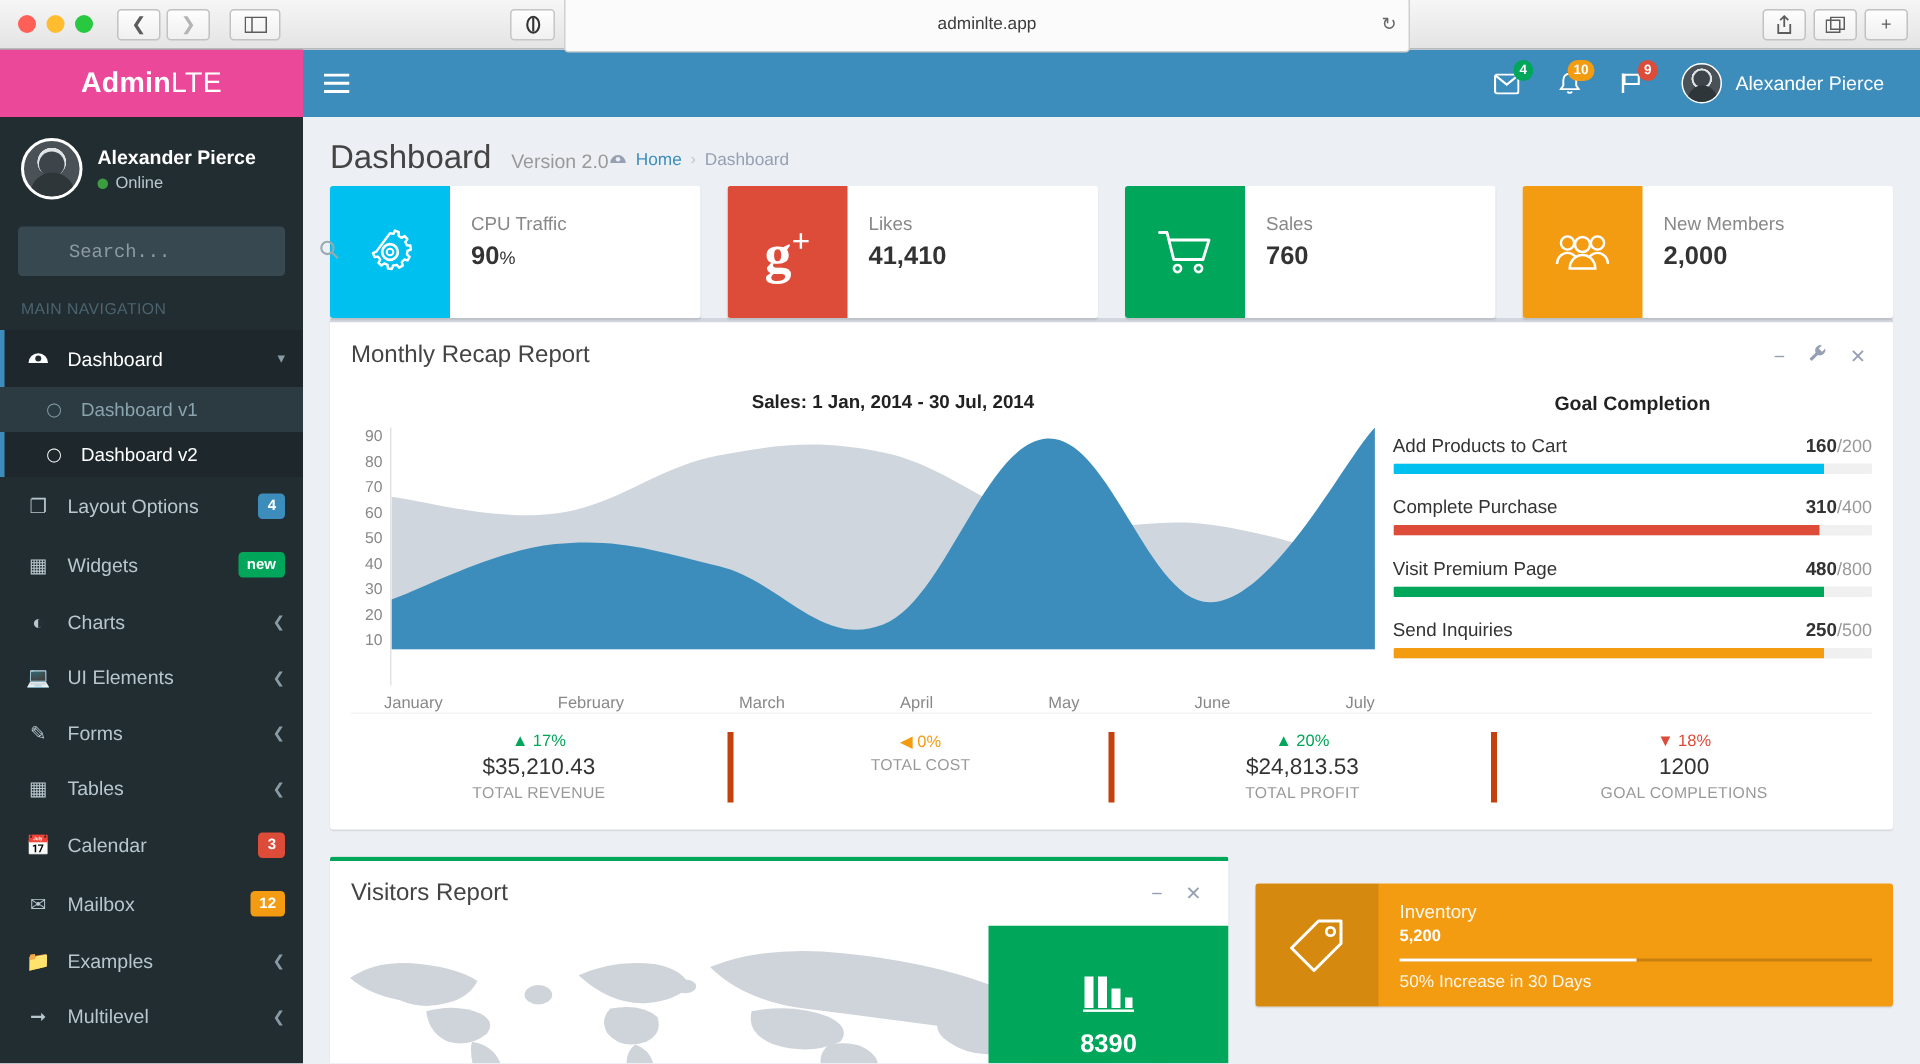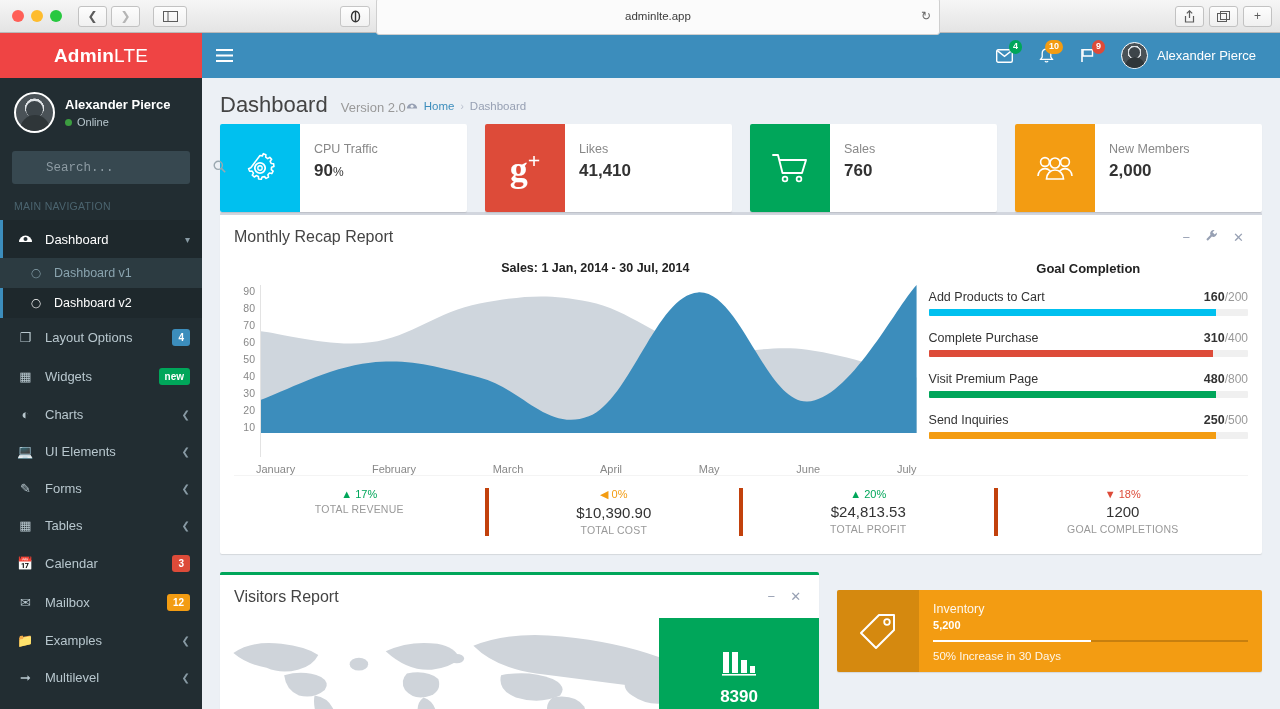--- a/index.html
+++ b/index.html
@@ -49,21 +49,21 @@
   }
   .urlbar .reload { position: absolute; right: 8px; font-size: 12px; color: #666; }
   .right-chrome { position: absolute; right: 8px; display: flex; gap: 5px; align-items: center; }
 
   
   .app { display: flex; width: 1280px; height: 676px; }
 
   
   .sidebar { width: 202px; background: #222d32; color: #b8c7ce; flex-shrink: 0; }
   .logo {
-    height: 45px; background: #ef4444; display: flex;
+    height: 45px; background: #ec4899; display: flex;
     align-items: center; justify-content: center;
     font-size: 19px; color: #fff; letter-spacing: .2px;
   }
   .logo b { font-weight: 700; }
   .logo span { font-weight: 300; }
   .user-panel { display: flex; align-items: center; padding: 14px 10px 14px 14px; gap: 10px; }
   .avatar {
     width: 41px; height: 41px; border-radius: 50%; flex-shrink: 0;
     background: radial-gradient(circle at 50% 38%, #dfe3e6 0 32%, #4a5257 33% 100%);
     overflow: hidden; position: relative; border: 2px solid #fff;
@@ -678,25 +678,25 @@
                 <div class="prog-track">
                   <div class="prog-fill pf-yellow" style="width:90%"></div>
                 </div>
               </div>
             </div>
           </div>
 
           <div class="box-footer">
             <div class="stat">
               <div class="stat-desc up"><span>▲</span> <span>17%</span></div>
+              <div class="stat-value">$35,210.43</div>
               <div class="stat-label">TOTAL REVENUE</div>
             </div>
             <div class="stat">
               <div class="stat-desc flat"><span>◀</span> <span>0%</span></div>
-              <div class="stat-value">$10,390.90</div>
               <div class="stat-label">TOTAL COST</div>
             </div>
             <div class="stat">
               <div class="stat-desc up"><span>▲</span> <span>20%</span></div>
               <div class="stat-value">$24,813.53</div>
               <div class="stat-label">TOTAL PROFIT</div>
             </div>
             <div class="stat">
               <div class="stat-desc down"><span>▼</span> <span>18%</span></div>
               <div class="stat-value">1200</div>

